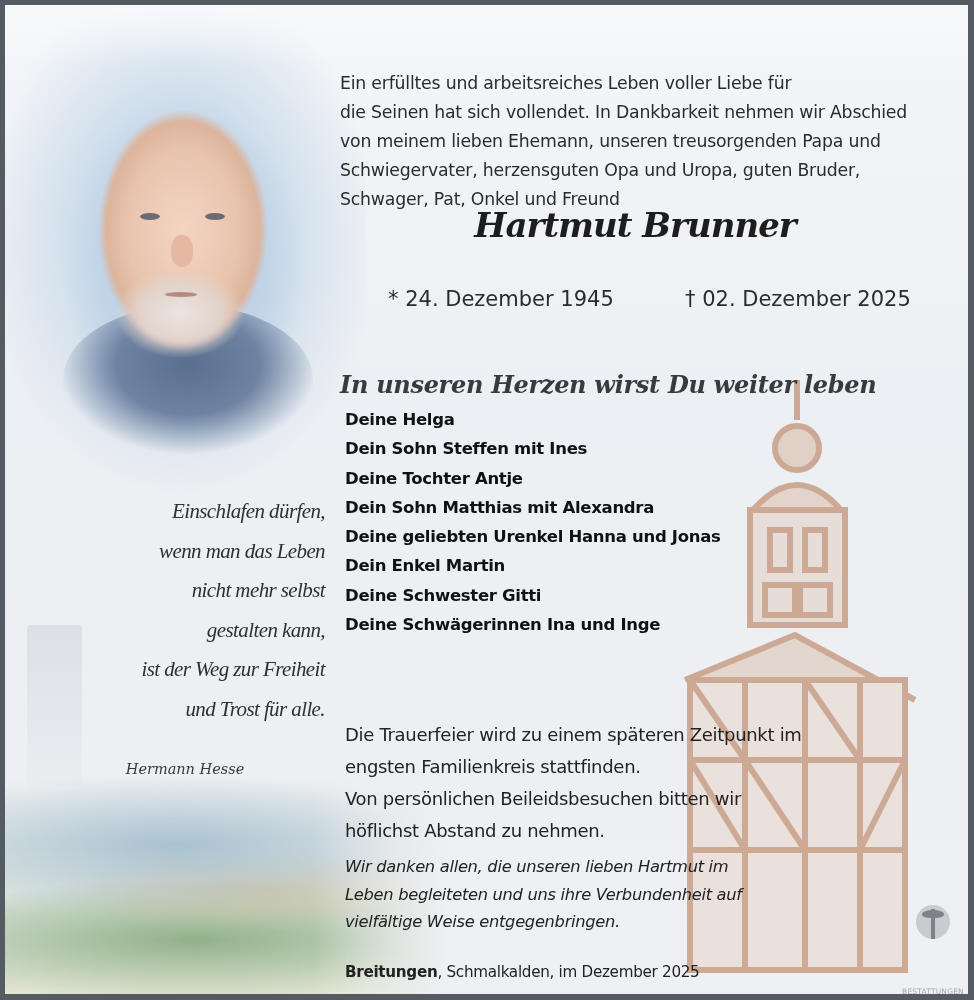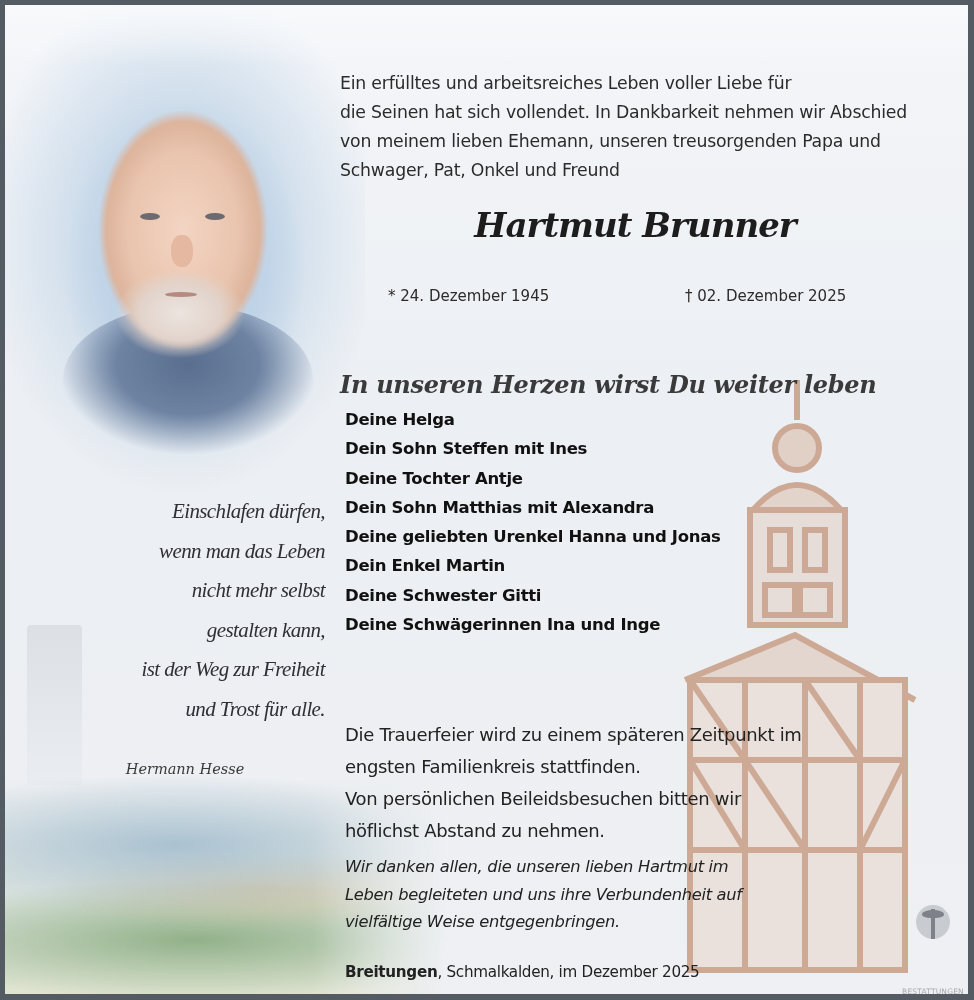--- a/index.html
+++ b/index.html
@@ -68,21 +68,21 @@
     position: absolute; left: 335px; top: 36px; width: 600px;
     font-family: "DejaVu Sans", sans-serif; font-size: 17.3px; line-height: 29px; color: #2b2b2b;
     letter-spacing: -0.2px;
     margin-top: 28px;
   }
   .name {
     position: absolute; left: 380px; top: 200px; width: 500px; text-align: center;
     font-family: "DejaVu Serif", serif; font-style: italic; font-weight: bold;
     font-size: 34px; color: #1d1d1d; letter-spacing: -1px;
   }
-  .dates { position: absolute; top: 282px; font-family: "DejaVu Sans", sans-serif; font-size: 15px; color: #2b2b2b; }
+  .dates { position: absolute; top: 282px; font-family: "DejaVu Sans", sans-serif; font-size: 21px; color: #2b2b2b; }
   .subtitle {
     position: absolute; left: 335px; top: 365px;
     font-family: "DejaVu Serif", serif; font-style: italic; font-size: 24px; color: #3a3a3a; letter-spacing: -0.3px; font-weight: bold;
   }
   .family { position: absolute; left: 340px; top: 400px; font-family: "DejaVu Sans", sans-serif; font-weight: bold; font-size: 16.5px; line-height: 29.3px; color: #111; letter-spacing: -0.3px; }
   .family div { white-space: nowrap; }
   .funeral { position: absolute; left: 340px; top: 714px; width: 560px; font-family: "DejaVu Sans", sans-serif; font-size: 18px; line-height: 32px; color: #222; letter-spacing: -0.3px; }
   .thanks { position: absolute; left: 340px; top: 848px; width: 560px; font-family: "DejaVu Sans", sans-serif; font-style: italic; font-size: 16.3px; line-height: 27.5px; color: #222; letter-spacing: -0.3px; }
   .footer { position: absolute; left: 340px; top: 958px; font-family: "DejaVu Sans", sans-serif; font-size: 15.2px; color: #222; letter-spacing: -0.3px; }
   .footer b { font-weight: bold; }
@@ -142,20 +142,21 @@
       <line x1="100" y1="470" x2="45" y2="380"></line>
       <line x1="215" y1="470" x2="260" y2="380"></line>
       <line x1="100" y1="380" x2="160" y2="470"></line>
     </g>
   </svg>
 
   <div class="intro">
     <div>Ein erfülltes und arbeitsreiches Leben voller Liebe für</div>
     <div>die Seinen hat sich vollendet. In Dankbarkeit nehmen wir Abschied</div>
     <div>von meinem lieben Ehemann, unseren treusorgenden Papa und</div>
+    <div>Schwiegervater, herzensguten Opa und Uropa, guten Bruder,</div>
     <div>Schwager, Pat, Onkel und Freund</div>
   </div>
 
   <div class="name">Hartmut Brunner</div>
   <div class="dates" style="left:383px;">* 24. Dezember 1945</div>
   <div class="dates" style="left:680px;">† 02. Dezember 2025</div>
 
   <div class="subtitle">In unseren Herzen wirst Du weiter leben</div>
 
   <div class="family">

